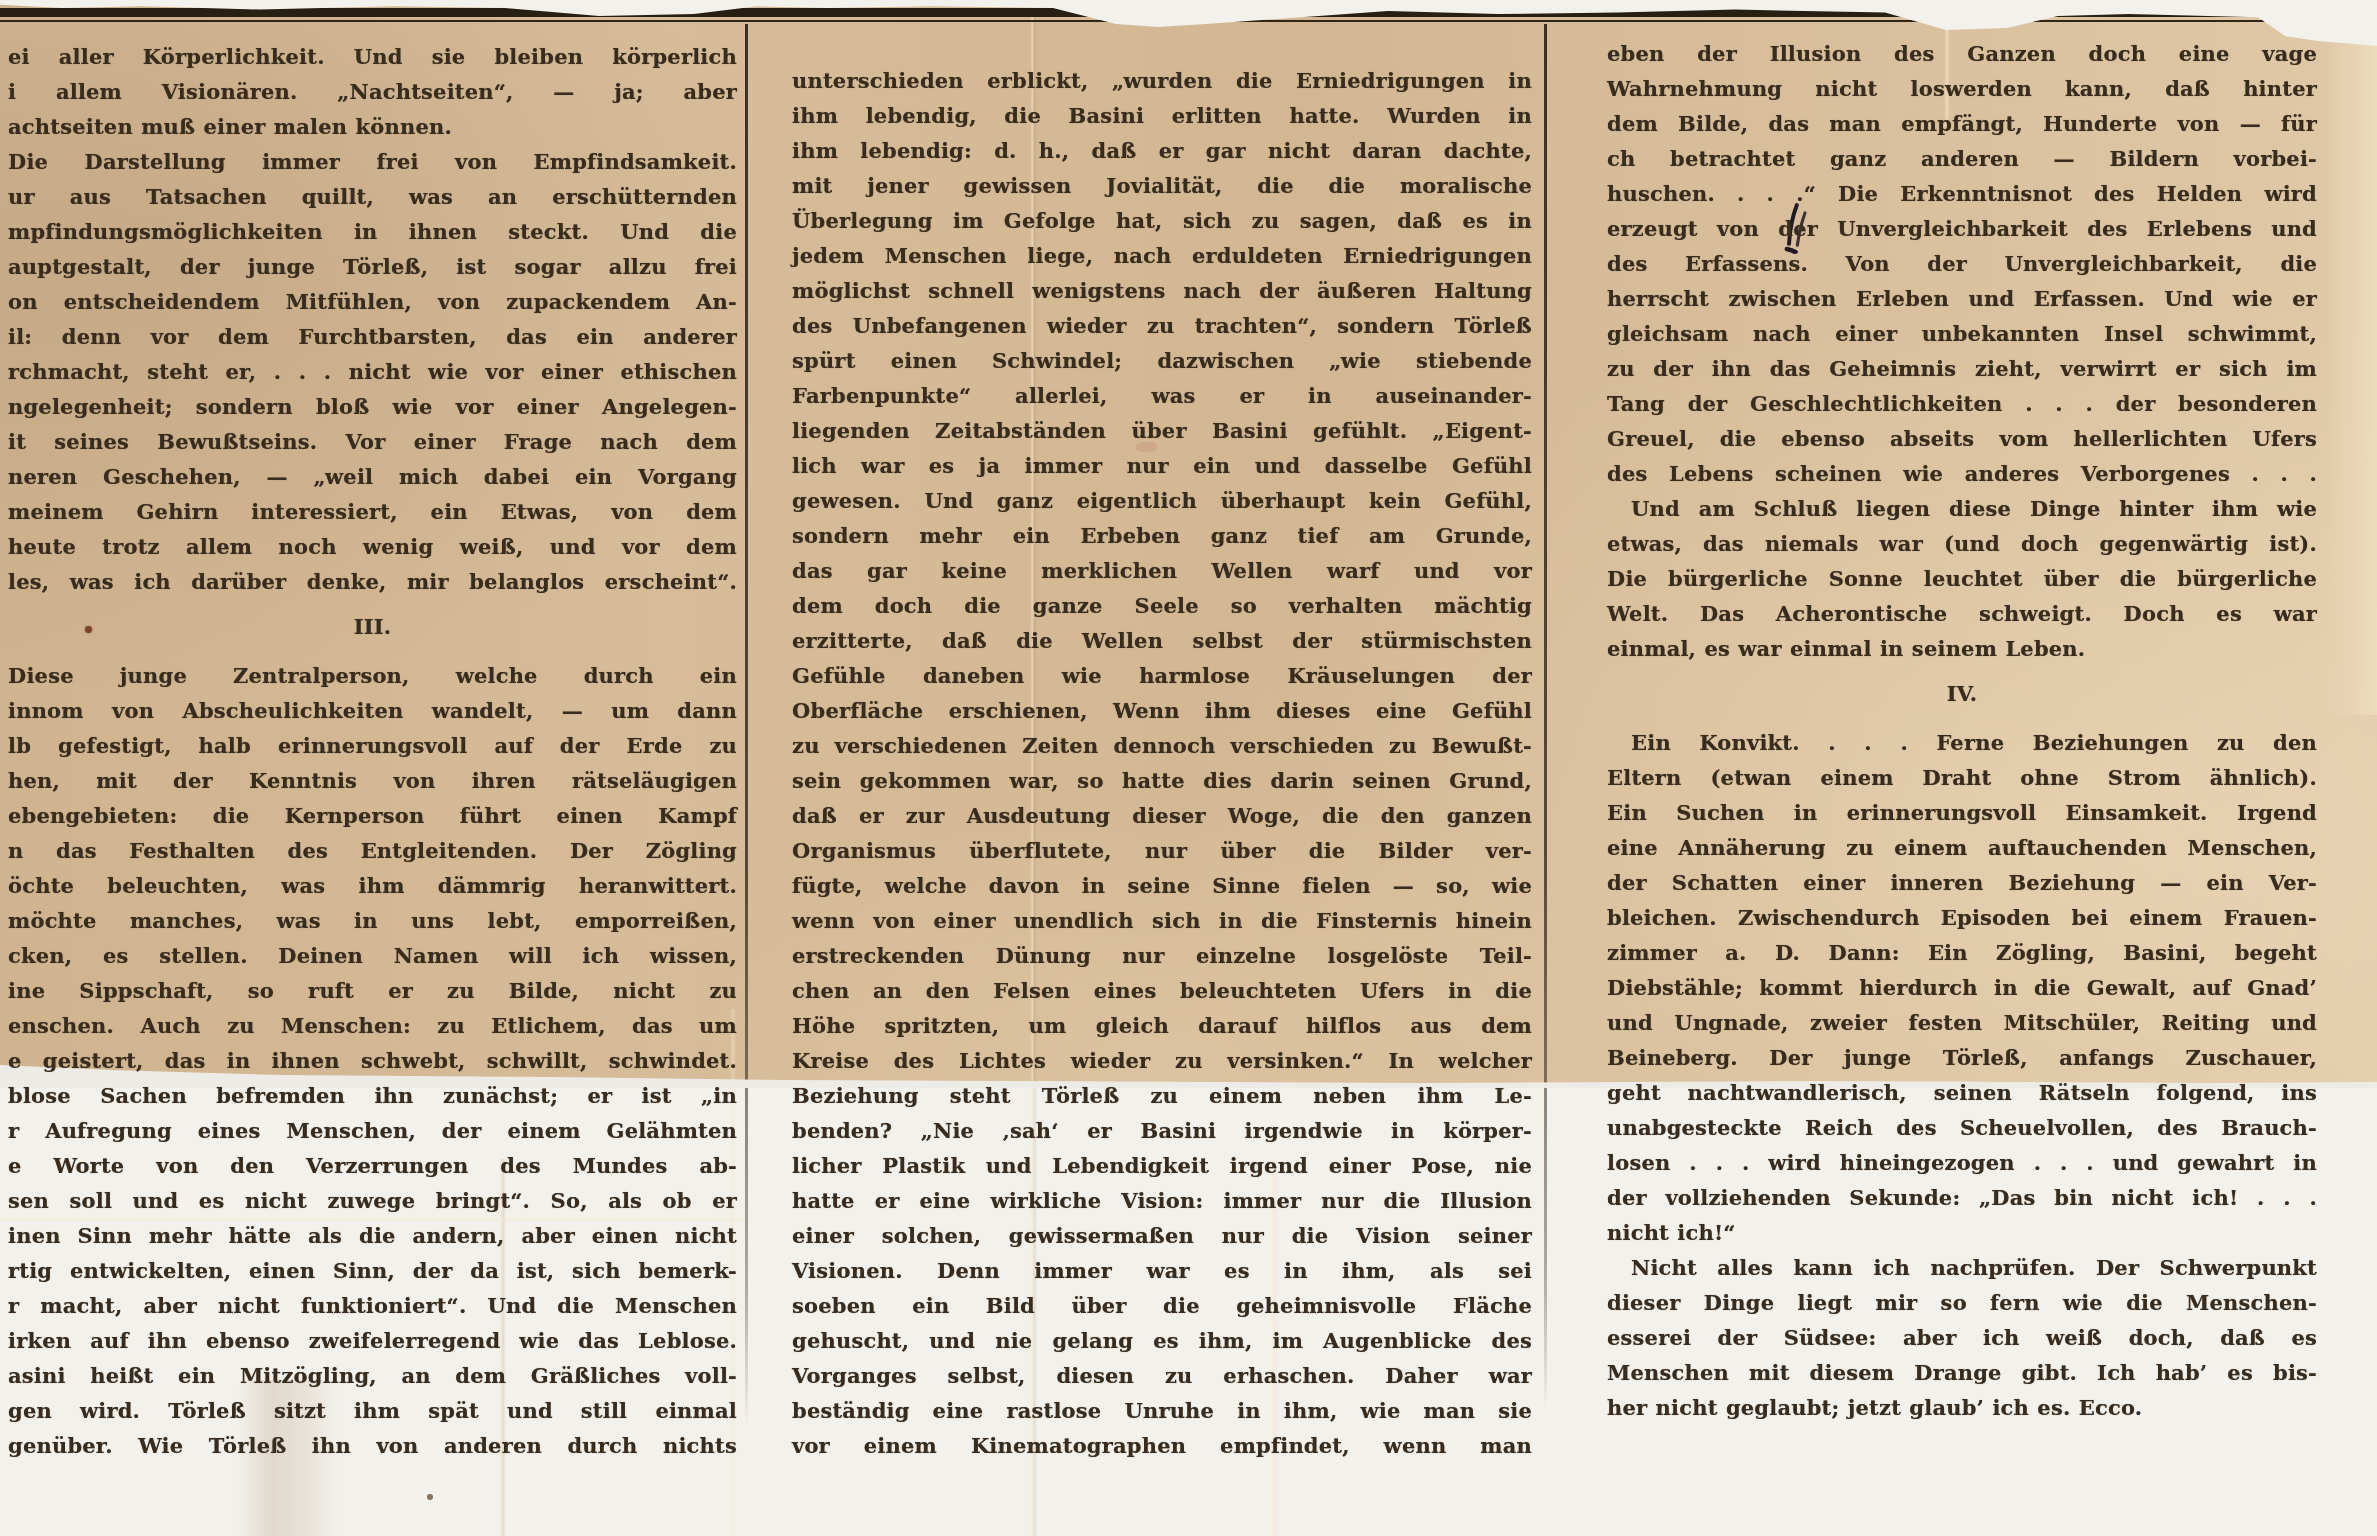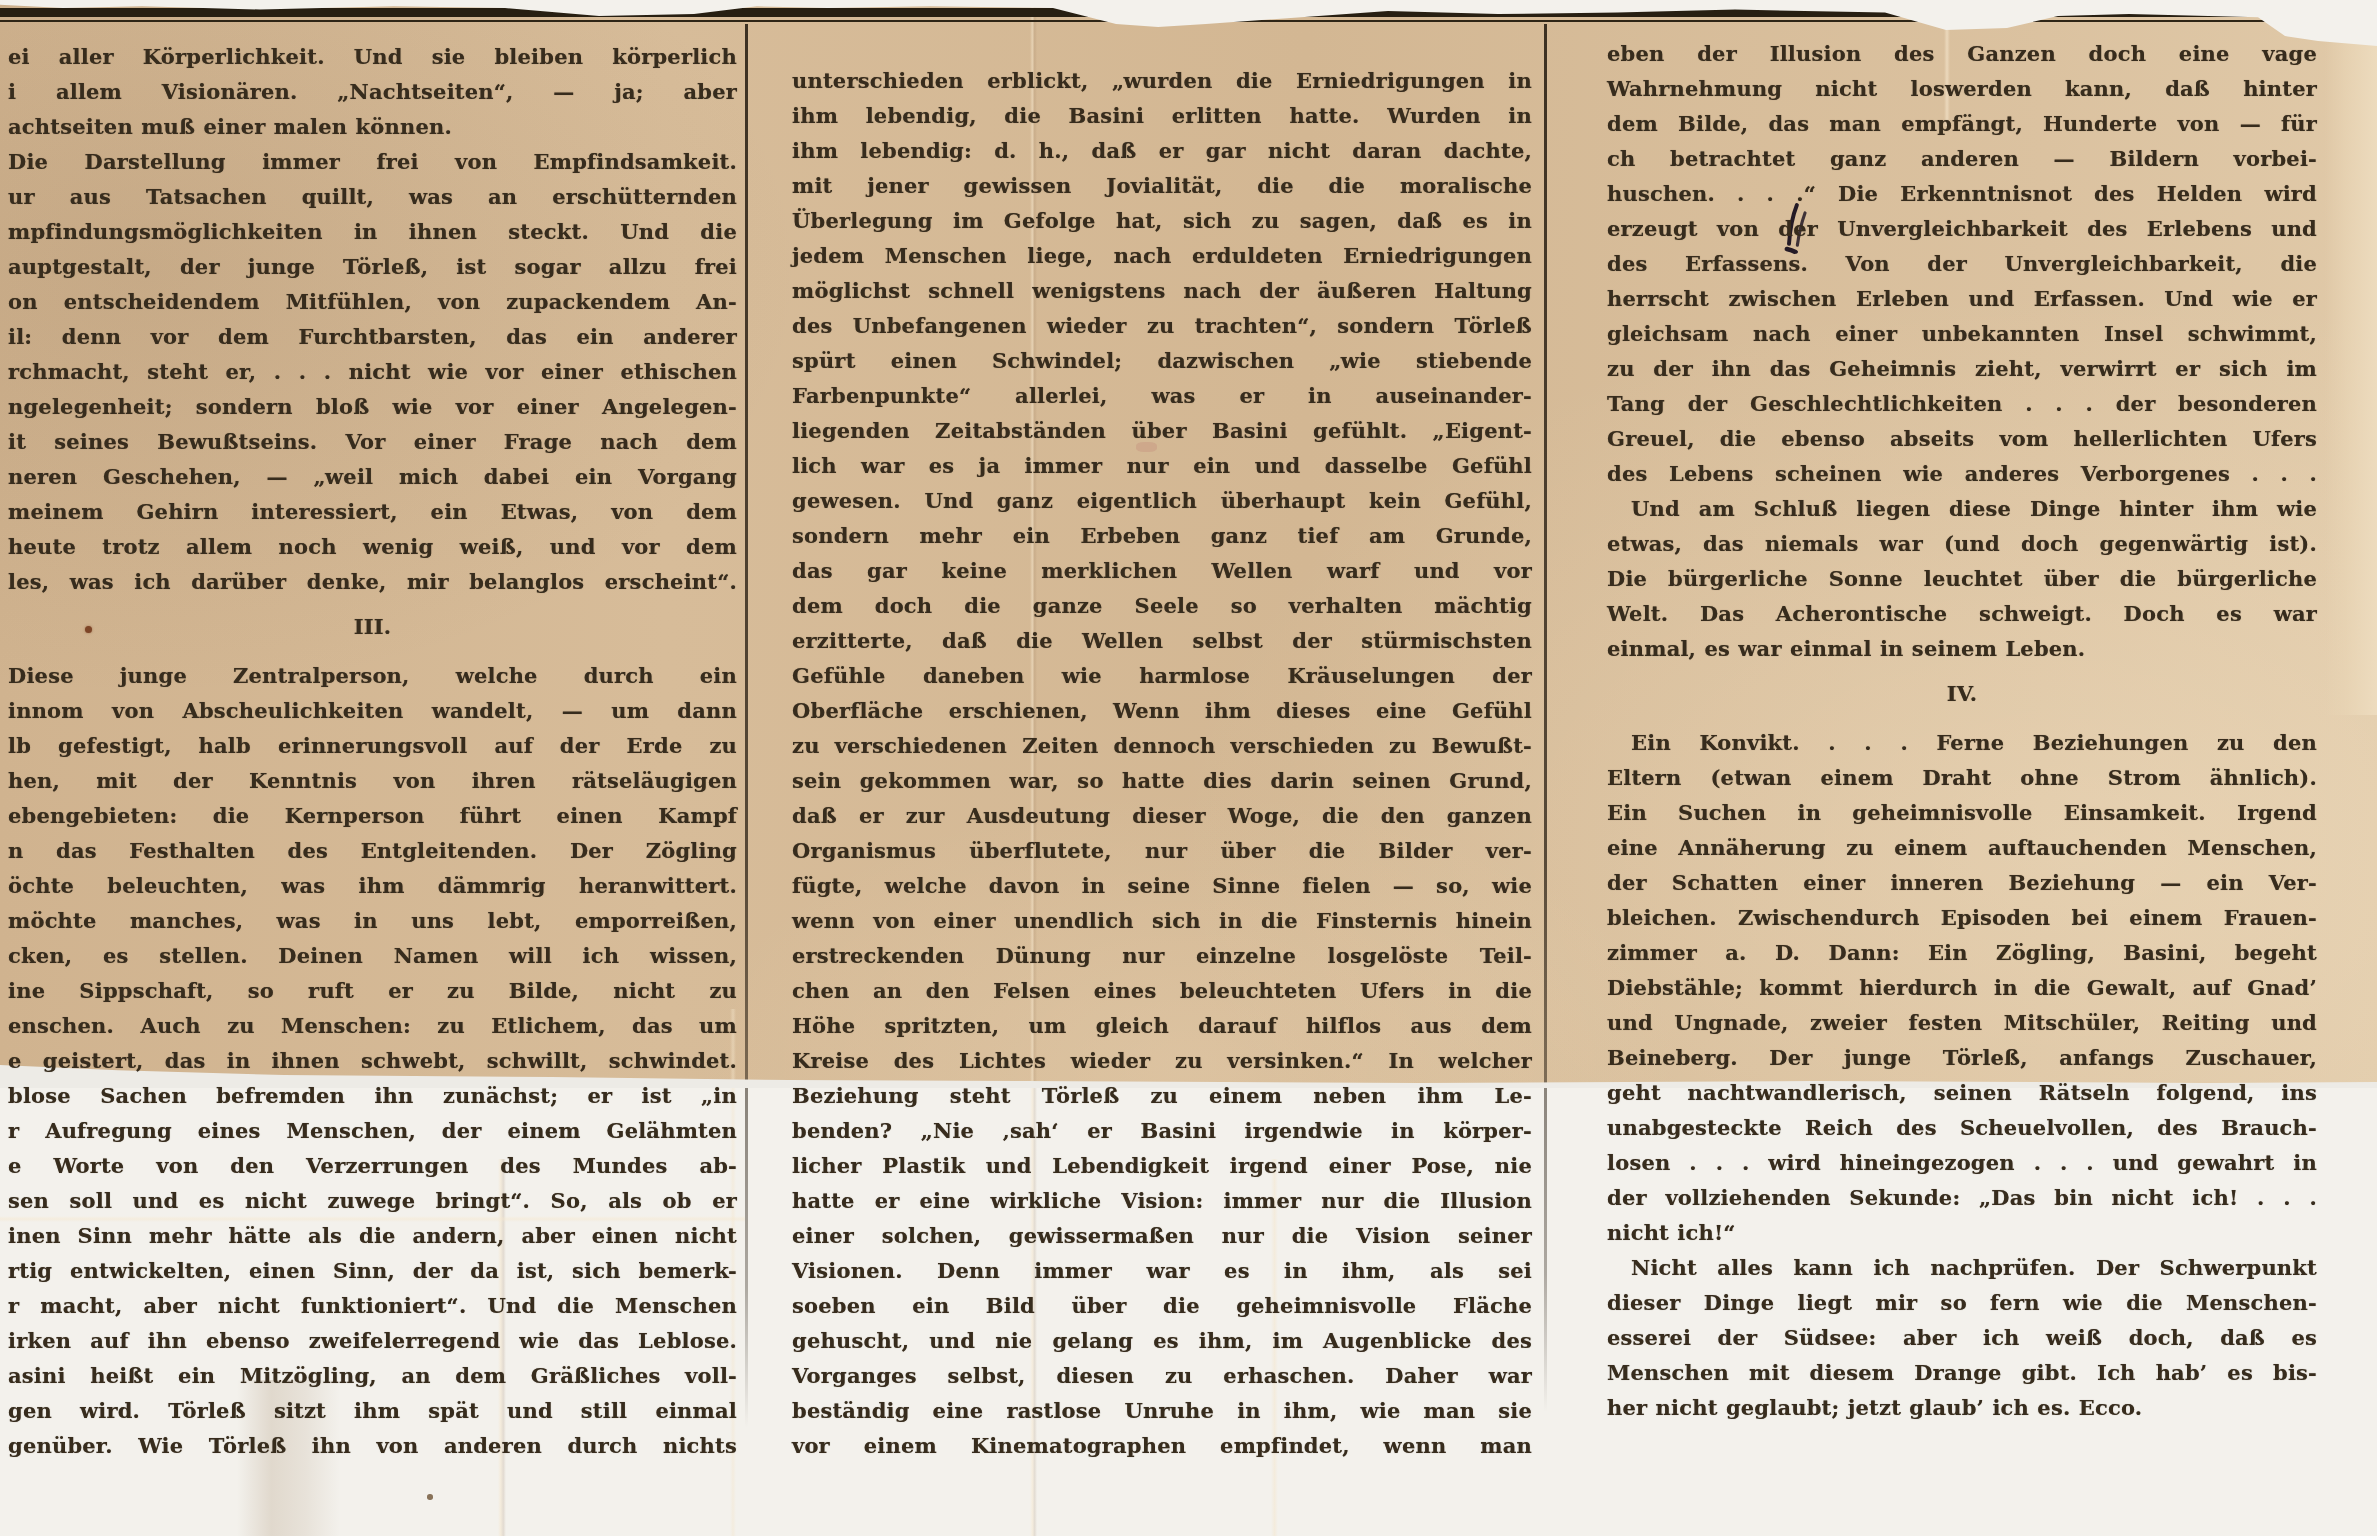--- a/index.html
+++ b/index.html
@@ -224,21 +224,21 @@
       <div class="line j">Greuel, die ebenso abseits vom hellerlichten Ufers</div>
       <div class="line j">des Lebens scheinen wie anderes Verborgenes . . .</div>
       <div class="line i">Und am Schluß liegen diese Dinge hinter ihm wie</div>
       <div class="line j">etwas, das niemals war (und doch gegenwärtig ist).</div>
       <div class="line j">Die bürgerliche Sonne leuchtet über die bürgerliche</div>
       <div class="line j">Welt. Das Acherontische schweigt. Doch es war</div>
       <div class="line e">einmal, es war einmal in seinem Leben.</div>
       <div class="line c">IV.</div>
       <div class="line i">Ein Konvikt. . . . Ferne Beziehungen zu den</div>
       <div class="line j">Eltern (etwan einem Draht ohne Strom ähnlich).</div>
-      <div class="line j">Ein Suchen in geheimnisvolle Einsamkeit. Irgend</div>
+      <div class="line j">Ein Suchen in erinnerungsvoll Einsamkeit. Irgend</div>
       <div class="line j">eine Annäherung zu einem auftauchenden Menschen,</div>
       <div class="line j">der Schatten einer inneren Beziehung — ein Ver-</div>
       <div class="line j">bleichen. Zwischendurch Episoden bei einem Frauen-</div>
       <div class="line j">zimmer a. D. Dann: Ein Zögling, Basini, begeht</div>
       <div class="line j">Diebstähle; kommt hierdurch in die Gewalt, auf Gnad’</div>
       <div class="line j">und Ungnade, zweier festen Mitschüler, Reiting und</div>
       <div class="line j">Beineberg. Der junge Törleß, anfangs Zuschauer,</div>
       <div class="line j">geht nachtwandlerisch, seinen Rätseln folgend, ins</div>
       <div class="line j">unabgesteckte Reich des Scheuelvollen, des Brauch-</div>
       <div class="line j">losen . . . wird hineingezogen . . . und gewahrt in</div>

